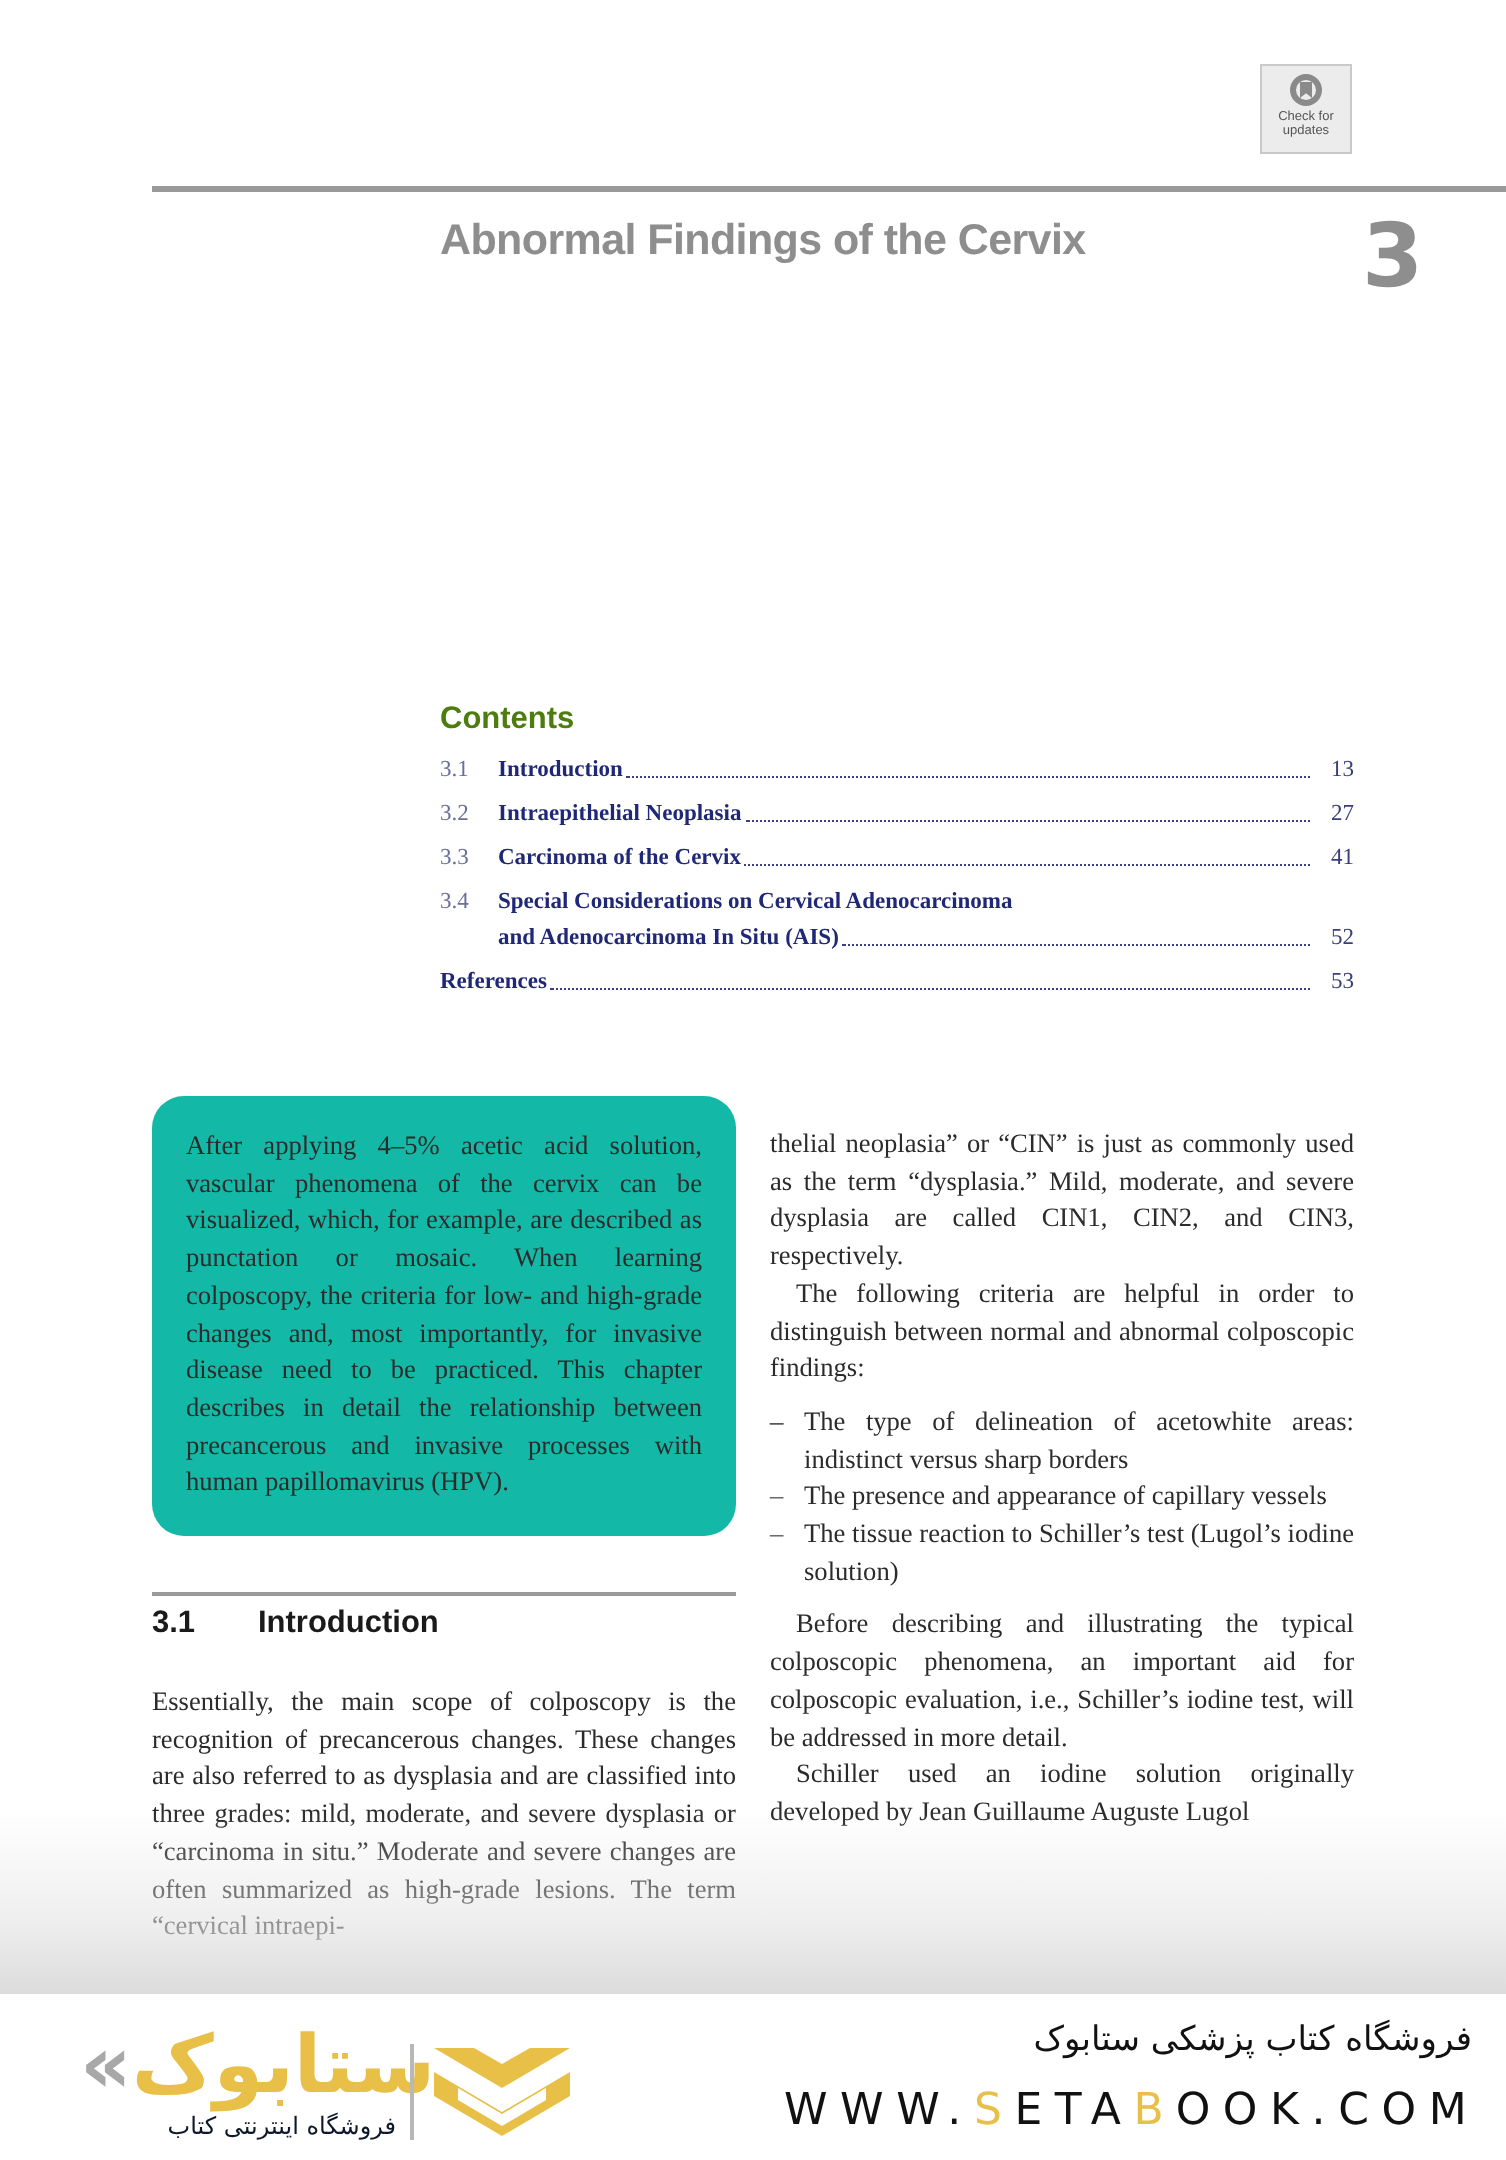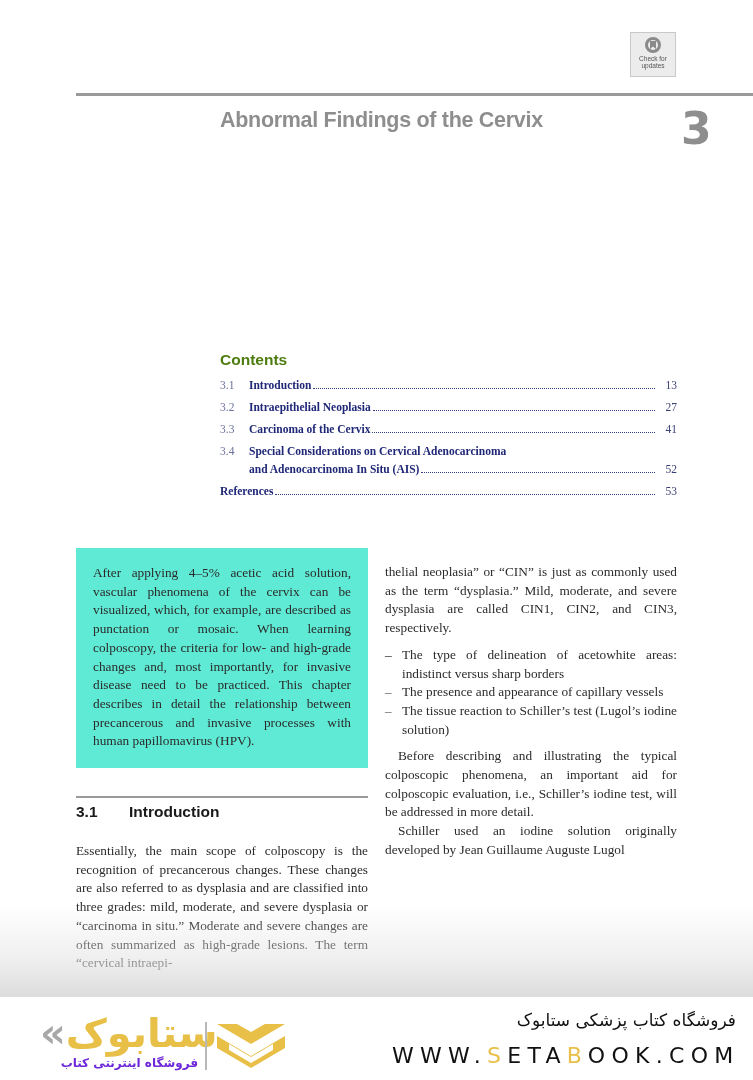--- a/index.html
+++ b/index.html
@@ -53,22 +53,22 @@
   .toc-num { width: 29px; color: #6a6f99; flex: none; }
   .toc-title { color: #1f2777; font-weight: bold; flex: none; white-space: nowrap; }
   .toc-dots {
     flex: 1; margin: 0 6px 3px 2px; height: 1px;
     border-bottom: 1.5px dotted #3a3f88;
   }
   .toc-page { color: #3a3f77; width: 16px; text-align: right; flex: none; }
 
   
   .summary {
-    left: 76px; top: 548px; width: 292px; height: 220px; background: #5eead4;
-    box-sizing: border-box; padding: 16px 17px 0 17px;
+    left: 76px; top: 548px; width: 292px; height: 220px; background: #14b8a6;
+    box-sizing: border-box; padding: 16px 17px 0 17px; border-radius: 16px;
   }
   .summary p { margin: 0; font-size: 13.3px; line-height: 18.7px; text-align: justify; color: #2b2b2b; hyphens: none; }
 
   .sec-rule { left: 76px; top: 796px; width: 292px; height: 2px; background: #9a9a9a; }
   .sec-num {
     left: 76px; top: 803px; font-family: "Liberation Sans", sans-serif; font-weight: bold; font-size: 15.5px; color: #1a1a1a;
   }
   .sec-title {
     left: 129px; top: 803px; font-family: "Liberation Sans", sans-serif; font-weight: bold; font-size: 15.5px; color: #1a1a1a;
   }
@@ -94,21 +94,21 @@
   .logo-mark { left: 215px; top: 1020px; width: 72px; height: 50px; }
   .logo-divider { left: 205px; top: 1022px; width: 2px; height: 48px; background: #b8b8b8; }
   .logo-word {
     left: 40px; top: 1010px; font-family: "DejaVu Sans", sans-serif; font-weight: bold; font-size: 40px;
     line-height: 46px; letter-spacing: -2px;
   }
   .logo-word .chev { color: #a8a8a8; }
   .logo-word .gold { color: #e8bf47; }
   .logo-sub {
     left: 48px; top: 1056px; width: 150px; text-align: right;
-    font-family: "DejaVu Sans", sans-serif; font-size: 12px; color: #6d28d9; direction: rtl; font-weight: bold;
+    font-family: "DejaVu Sans", sans-serif; font-size: 12px; color: #0f172a; direction: rtl;
   }
   .store-fa {
     left: 440px; top: 1010px; width: 296px; text-align: right;
     font-family: "DejaVu Sans", sans-serif; font-size: 17px; color: #111; direction: rtl;
   }
   .store-url {
     left: 392px; top: 1043px; width: 350px; text-align: left;
     font-family: "DejaVu Sans", sans-serif; font-size: 22px; letter-spacing: 6.3px; color: #111;
     white-space: nowrap;
   }
@@ -176,20 +176,21 @@
 <div class="abs sec-rule"></div>
 <div class="abs sec-num">3.1</div>
 <div class="abs sec-title">Introduction</div>
 
 <div class="abs col col-left">
   <p>Essentially, the main scope of colposcopy is the recognition of precancerous changes. These changes are also referred to as dysplasia and are classified into three grades: mild, moderate, and severe dysplasia or “carcinoma in situ.” Moderate and severe changes are often summarized as high-grade lesions. The term “cervical intraepi-</p>
 </div>
 
 <div class="abs col col-right">
   <p>thelial neoplasia” or “CIN” is just as commonly used as the term “dysplasia.” Mild, moderate, and severe dysplasia are called CIN1, CIN2, and CIN3, respectively.</p>
+  <p class="indent">The following criteria are helpful in order to distinguish between normal and abnormal colposcopic findings:</p>
   <ul class="dash-list">
     <li><span class="dash">–</span></li>
     <li><span class="dash">–</span><span>The type of delineation of acetowhite areas: indistinct versus sharp borders</span></li>
     <li><span class="dash">–</span><span>The presence and appearance of capillary vessels</span></li>
     <li><span class="dash">–</span><span>The tissue reaction to Schiller’s test (Lugol’s iodine solution)</span></li>
   </ul>
   <p class="indent">Before describing and illustrating the typical colposcopic phenomena, an important aid for colposcopic evaluation, i.e., Schiller’s iodine test, will be addressed in more detail.</p>
   <p class="indent">Schiller used an iodine solution originally developed by Jean Guillaume Auguste Lugol</p>
 </div>
 

